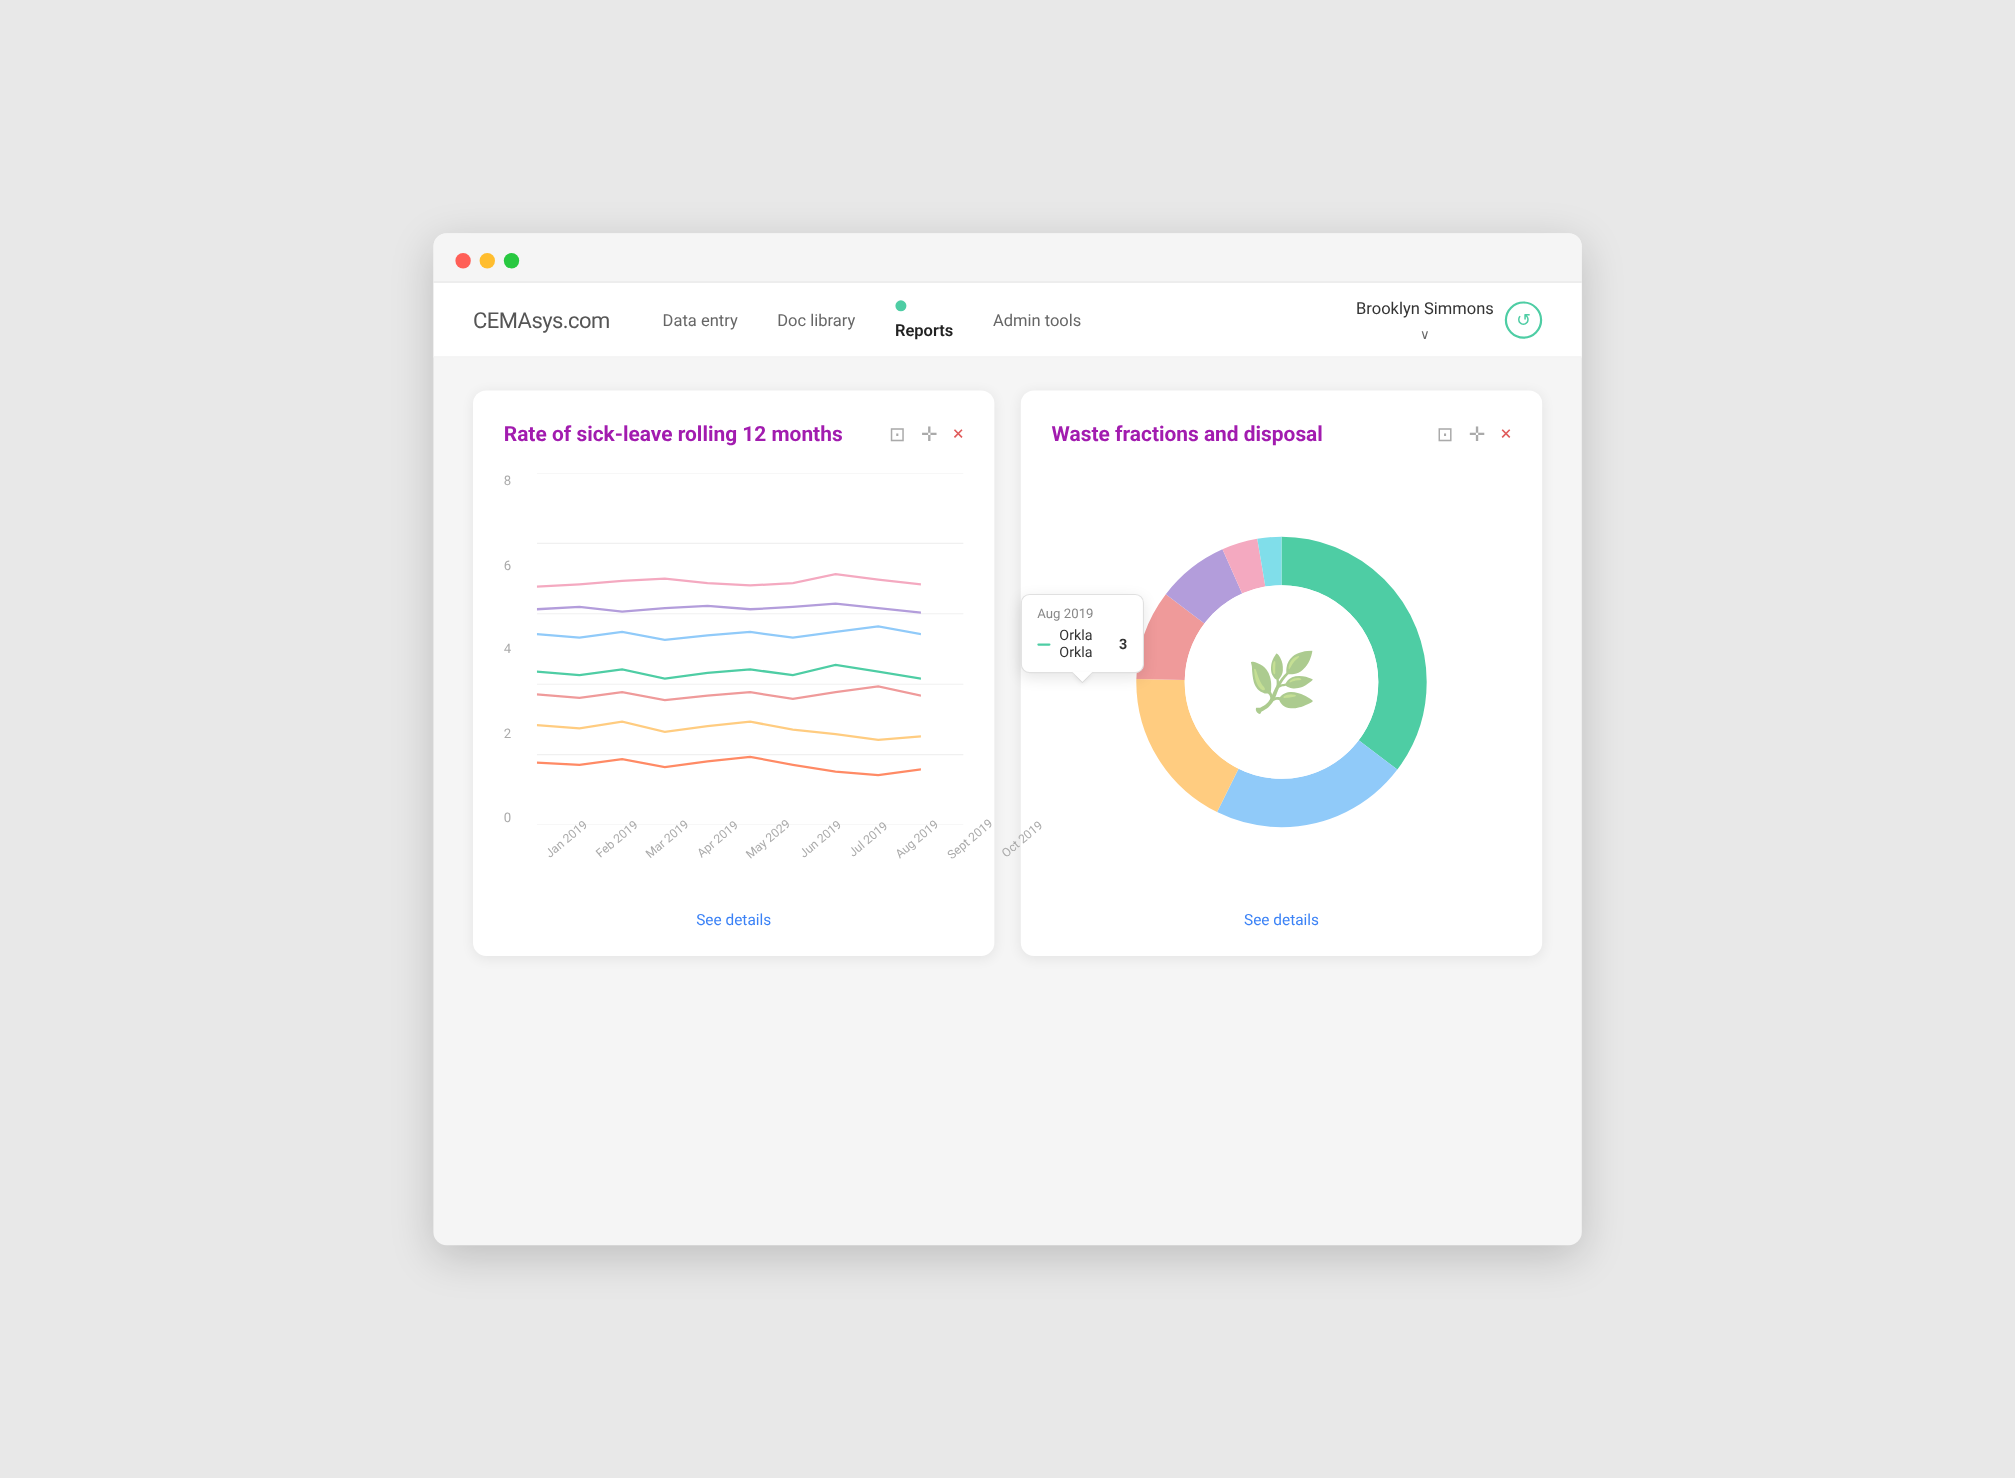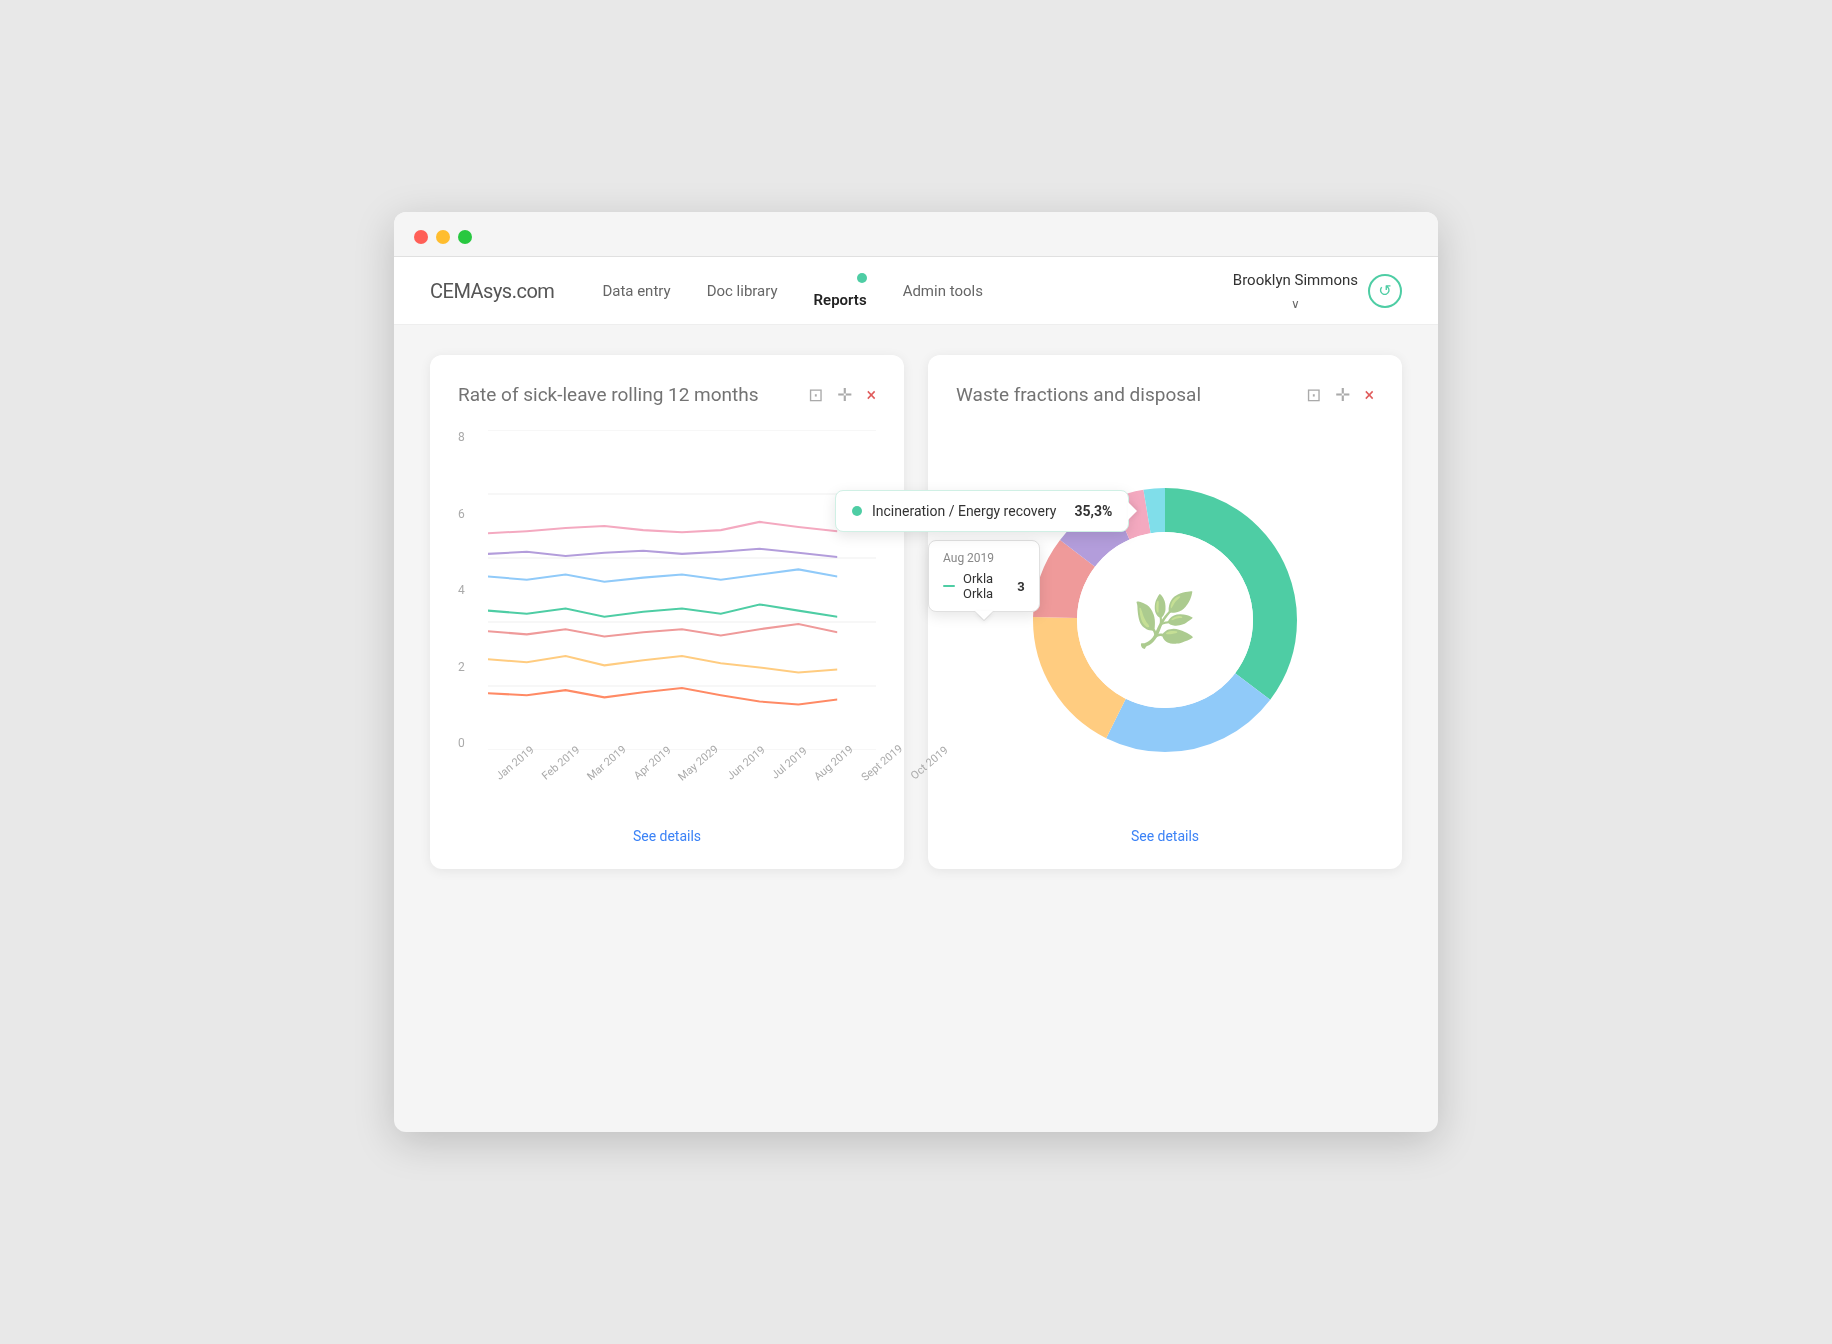--- a/index.html
+++ b/index.html
@@ -59,21 +59,21 @@
       align-items: center;
       gap: 36px;
       flex: 1;
     }
     .nav-item {
       font-size: 15px;
       color: #666;
       cursor: pointer;
       padding: 4px 0;
       display: flex;
-      align-items: flex-end;
+      align-items: flex-start;
       gap: 8px;
     }
     .nav-item.active {
       color: #222;
       font-weight: 600;
       flex-direction: column;
     }
     .nav-dot {
       width: 10px; height: 10px;
       border-radius: 50%;
@@ -116,22 +116,22 @@
     }
 
     .card-header {
       display: flex;
       align-items: center;
       justify-content: space-between;
       margin-bottom: 24px;
     }
     .card-title {
       font-size: 19px;
-      font-weight: 400;
-      color: #737373;
+      font-weight: 700;
+      color: #a21caf;
       text-align: right;
     }
     .card-actions {
       display: flex;
       gap: 14px;
       align-items: center;
     }
     .card-action-icon {
       color: #aaa;
       font-size: 18px;
@@ -443,26 +443,20 @@
             <circle cx="160" cy="160" r="110" fill="none" stroke="#f4a9c0" stroke-width="44" stroke-dasharray="27.6 663.55" stroke-dashoffset="-644.8" transform="rotate(-90 160 160)"></circle>
 
             <circle cx="160" cy="160" r="110" fill="none" stroke="#80deea" stroke-width="44" stroke-dasharray="18.7 672.45" stroke-dashoffset="-672.4" transform="rotate(-90 160 160)"></circle>
 
             <circle cx="160" cy="160" r="88" fill="white"></circle>
 
             <text x="160" y="178" text-anchor="middle" font-size="52" fill="#ccc" opacity="0.5">🌿</text>
           </svg>
 
           
-          <div class="donut-tooltip" style="position:absolute; top:30px; left:-170px;">
-            <span class="donut-tooltip-dot"></span>
-            <span>Incineration / Energy recovery</span>
-            <span class="donut-tooltip-value">35,3%</span>
-            <div class="donut-tooltip-arrow"></div>
-          </div>
         </div>
       </div>
 
       <div class="see-details">
         <a>See details</a>
       </div>
     </div>
 
   </div>
 </div>

